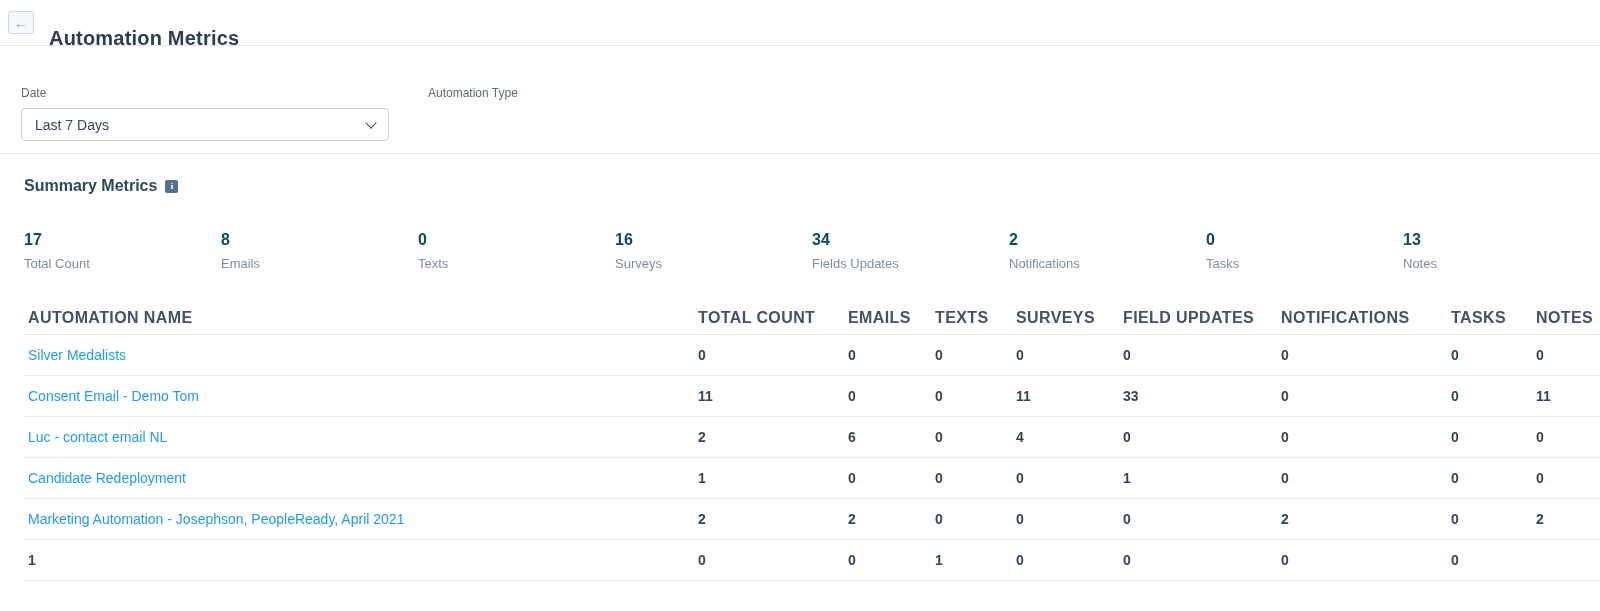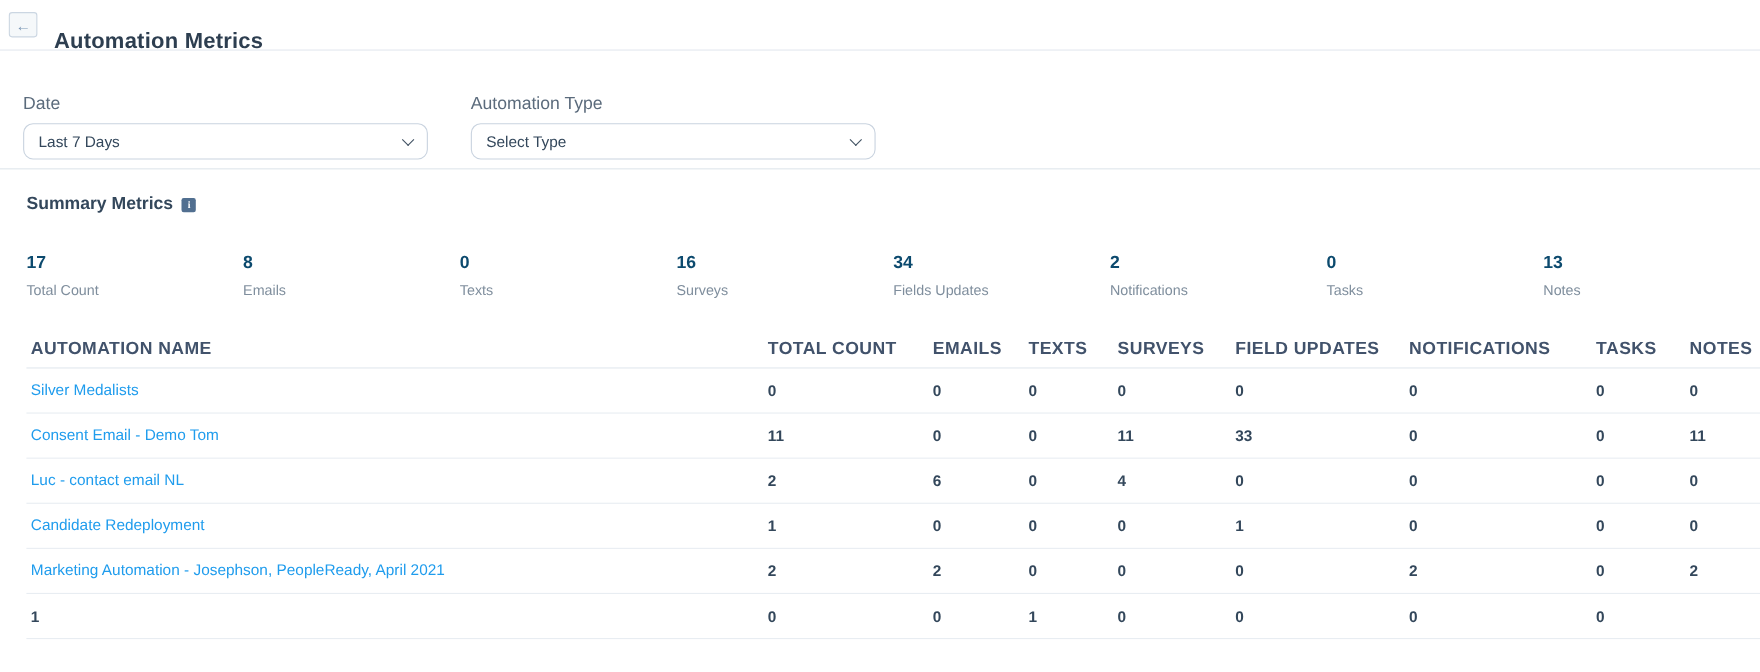--- a/index.html
+++ b/index.html
@@ -13,23 +13,23 @@
   .topbar { height:46px; border-bottom:1px solid #e3e8ef; display:flex; align-items:center; padding-left:8px; }
   .back-btn {
     width:26px; height:23px; border:1px solid #cbd6e2; background:#f5f8fa; border-radius:3px;
     display:flex; align-items:center; justify-content:center; cursor:pointer; color:#7c98b6; font-size:14px; line-height:1;
   }
   .page-title { font-size:20px; font-weight:700; margin-left:15px; color:#2d3e50; letter-spacing:.2px;margin-top:32px; }
 
   
   .filters { display:flex; gap:39px; padding:40px 0 0 21px; height:107px; }
   .filter { width:368px; }
-  .filter-label { font-size:16px; color:#5b6b7c; margin-bottom:8px; }
+  .filter-label { font-size:12px; color:#5b6b7c; margin-bottom:8px; }
   .select {
-    height:33px; border:1px solid #c9d3df; border-radius:9px; background:#fff;
+    height:33px; border:1px solid #c9d3df; border-radius:4px; background:#fff;
     display:flex; align-items:center; justify-content:space-between; padding:0 13px;
     font-size:14px; color:#33475b; cursor:pointer;
   }
   .chev {
     width:8px; height:8px; border-right:1.6px solid #3e4f60; border-bottom:1.6px solid #3e4f60;
     transform:rotate(45deg); margin-top:-4px;
   }
   .caret {
     width:0; height:0; border-left:4px solid transparent; border-right:4px solid transparent;
     border-top:5px solid #4a5b6c;
@@ -76,24 +76,20 @@
 <div class="filters">
   <div class="filter">
     <div class="filter-label">Date</div>
     <div class="select">
       <span>Last 7 Days</span>
       <span class="chev"></span>
     </div>
   </div>
   <div class="filter">
     <div class="filter-label">Automation Type</div>
-    <div class="select">
-      <span>Select Type</span>
-      <span class="chev"></span>
-    </div>
   </div>
 </div>
 
 <div class="summary">
   <div class="summary-title-row">
     <span class="summary-title">Summary Metrics</span>
     <span class="info-icon">i</span>
   </div>
 
   <div class="metrics">

